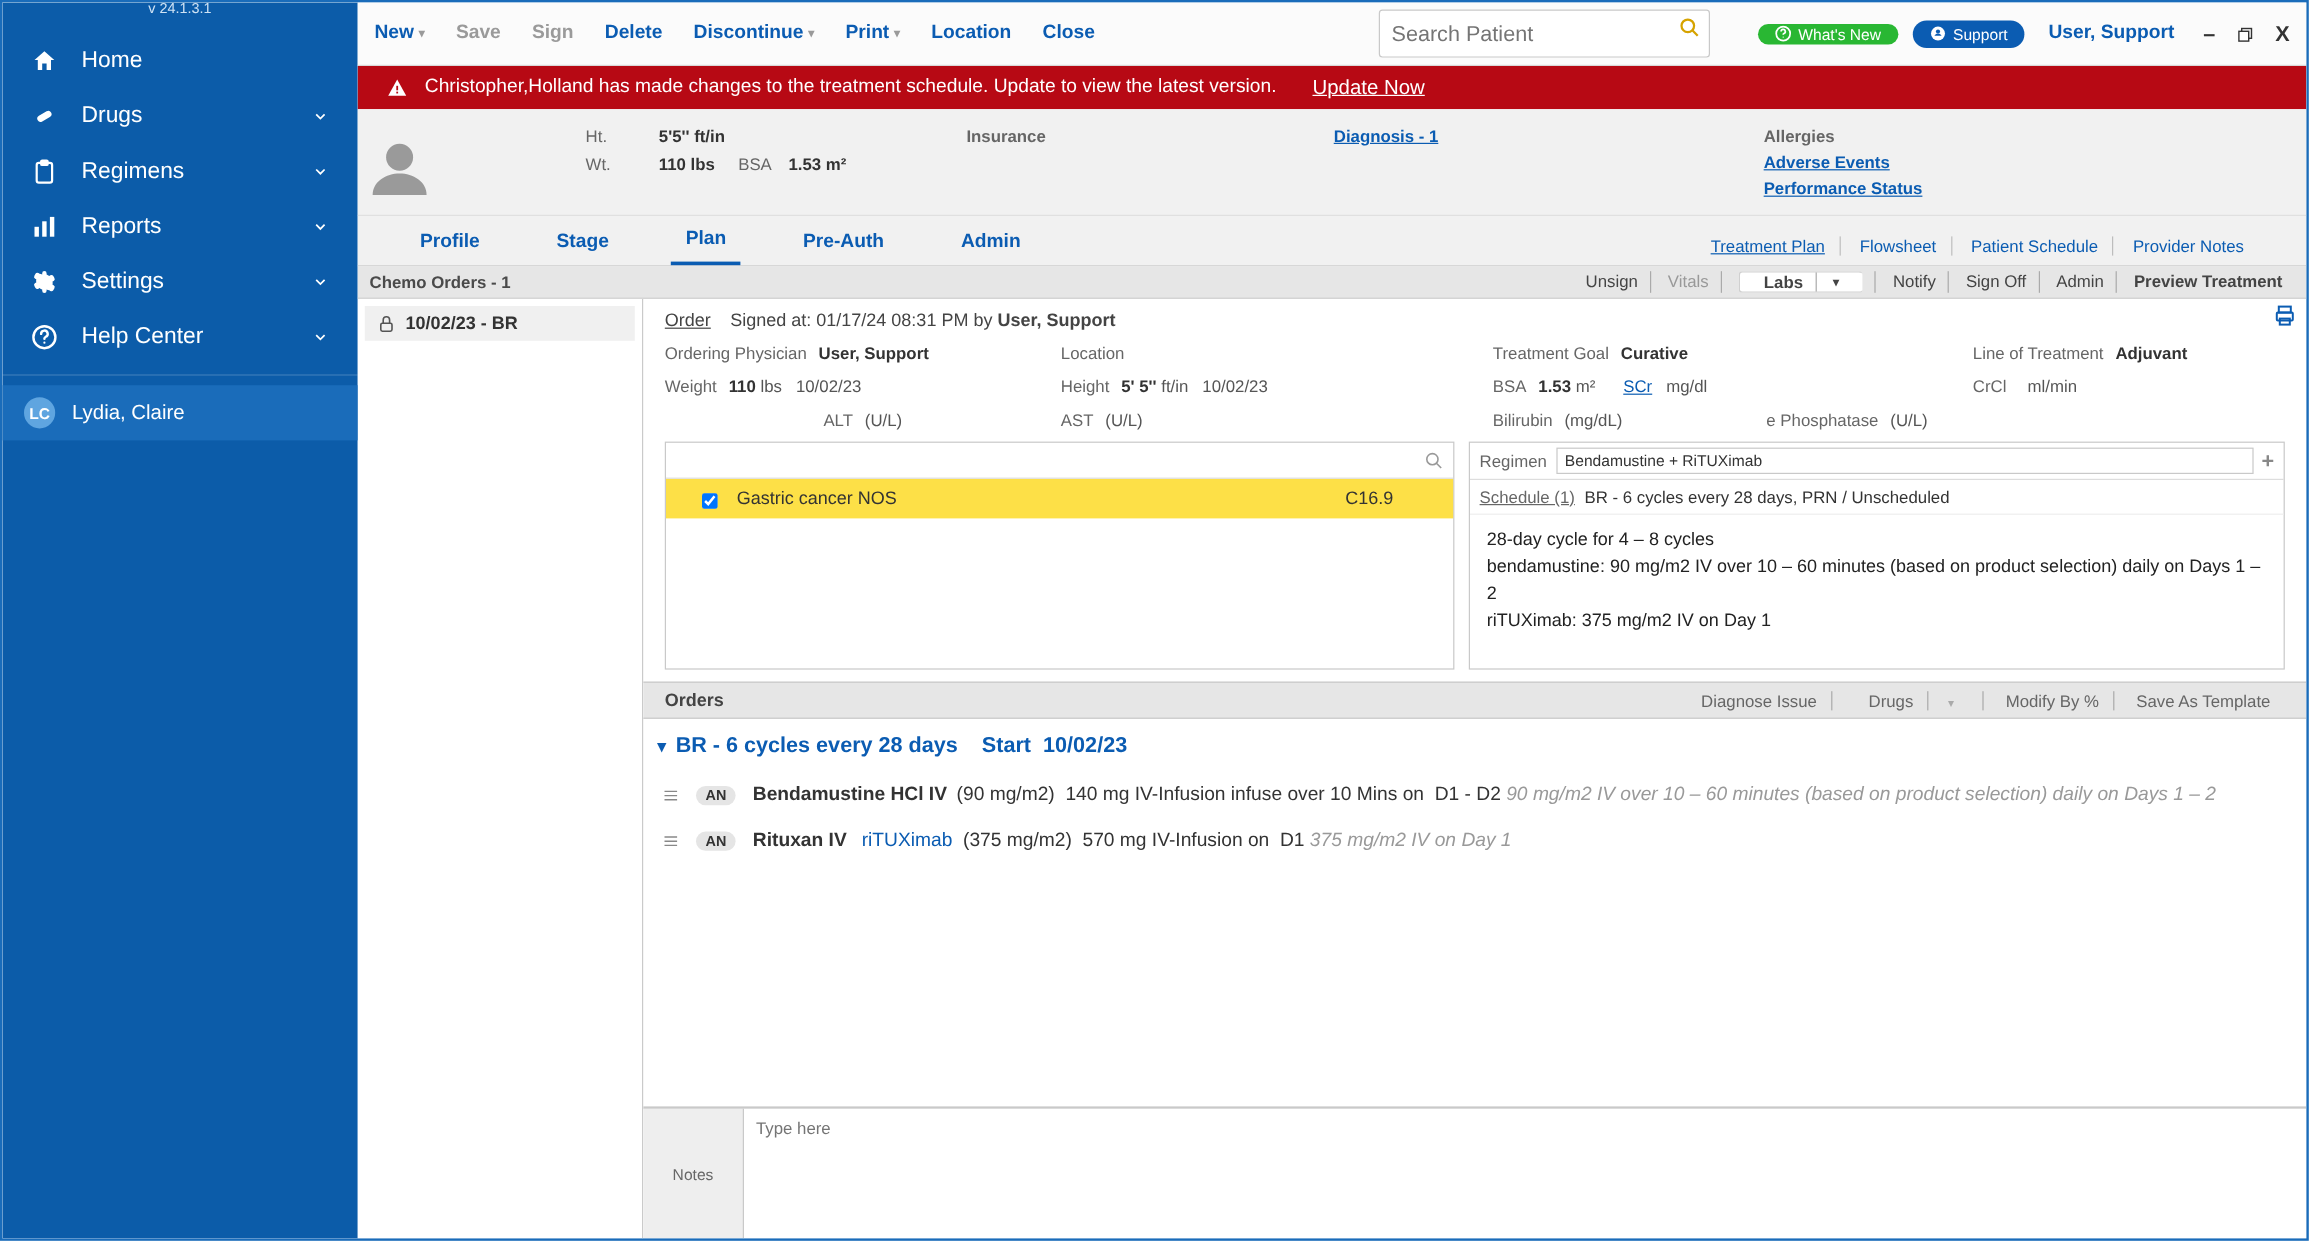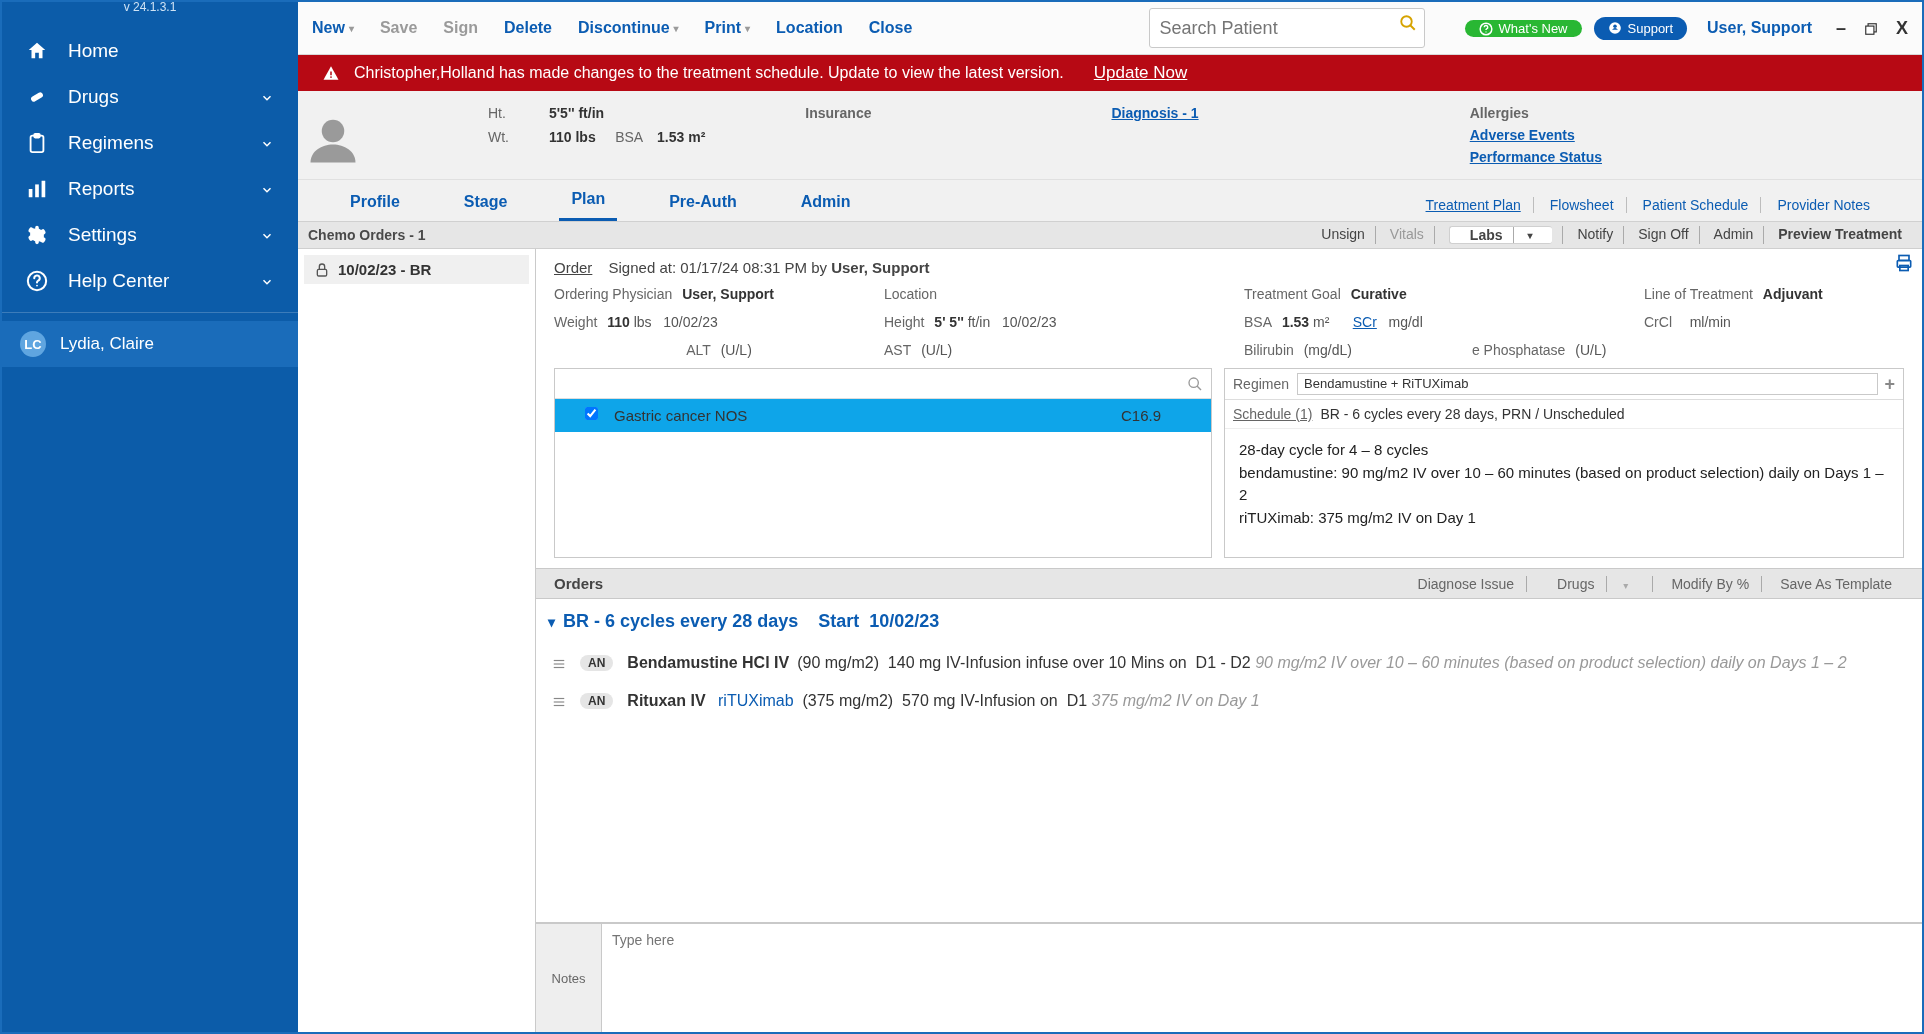--- a/index.html
+++ b/index.html
@@ -25,21 +25,21 @@
 .main { flex: 1; display: flex; flex-direction: column; overflow: hidden; }
 
 
 .toolbar { display: flex; align-items: center; background: #fbfbfb; border-bottom: 1px solid #d9d9d9; padding: 6px 14px; }
 .toolbar .tbtn { color: #0b5cb2; font-size: 16px; font-weight: 600; margin-right: 26px; cursor: pointer; display: inline-flex; align-items: center; }
 .toolbar .tbtn.disabled { color: #9a9a9a; cursor: default; }
 .caret { margin-left: 4px; font-size: 10px; color: #9a9a9a; }
 .search-wrap { margin-left: auto; margin-right: 40px; position: relative; }
 .search-input { width: 276px; height: 40px; border: 1px solid #c9c9c9; border-radius: 3px; padding: 0 30px 0 10px; font-size: 18px; }
 .search-icn { position: absolute; right: 8px; top: 6px; color: #d6a300; }
-.pill-green { background: #29b733; color: #fff; border-radius: 14px; padding: 1px 14px; font-size: 13px; display: inline-flex; align-items: flex-end; margin-right: 12px; }
+.pill-green { background: #29b733; color: #fff; border-radius: 14px; padding: 1px 14px; font-size: 13px; display: inline-flex; align-items: center; margin-right: 12px; }
 .pill-blue { background: #0b5cb2; color: #fff; border-radius: 14px; padding: 4px 14px; font-size: 13px; display: inline-flex; align-items: center; margin-right: 20px; }
 .pill-green svg, .pill-blue svg { margin-right: 6px; }
 .user-lbl { color: #0b5cb2; font-size: 16px; font-weight: 600; margin-right: 24px; }
 .window-btns { display: flex; align-items: center; gap: 18px; font-size: 18px; color: #333; font-weight: bold; }
 
 
 .alert { background: #b70914; color: #fff; display: flex; align-items: center; padding: 8px 24px; font-size: 16px; }
 .alert svg { margin-right: 14px; }
 .alert .update-link { margin-left: 30px; text-decoration: underline; font-size: 17px; cursor: pointer; }
 
@@ -90,21 +90,21 @@
 .od-row1 .user-b { font-weight: 700; }
 .od-meta { font-size: 14px; color: #555; display: grid; grid-template-columns: 330px 360px 400px 250px; row-gap: 12px; margin-bottom: 10px; }
 .od-meta .lbl { color: #666; margin-right: 6px; }
 .od-meta .v { font-weight: 700; color: #333; }
 .od-meta .link { color: #0b5cb2; text-decoration: underline; cursor: pointer; }
 
 .two-box { display: flex; gap: 12px; margin-top: 6px; }
 .diag-box { flex: 1; border: 1px solid #c9c9c9; position: relative; min-height: 190px; }
 .diag-search { border-bottom: 1px solid #ddd; height: 30px; position: relative; }
 .diag-search .sicon { position: absolute; right: 8px; top: 6px; color: #999; }
-.diag-item { display: flex; align-items: flex-start; padding: 8px 30px; background: #0ea5e9; font-size: 15px; }
+.diag-item { display: flex; align-items: flex-end; padding: 8px 30px; background: #fde047; font-size: 15px; }
 .diag-item input { margin-right: 16px; }
 .diag-item .code { margin-left: auto; margin-right: 20px; }
 
 .regimen-box { width: 680px; border: 1px solid #c9c9c9; position: relative; padding: 0; }
 .regimen-hdr { display: flex; align-items: center; padding: 4px 8px; border-bottom: 1px solid #ddd; font-size: 14px; }
 .regimen-hdr .lbl { color: #666; margin-right: 8px; }
 .regimen-select { flex: 1; border: 1px solid #c9c9c9; height: 22px; padding: 2px 6px; font-size: 13px; }
 .plus-btn { margin-left: 6px; color: #888; font-size: 18px; font-weight: bold; cursor: pointer; }
 .schedule-row { display: flex; padding: 6px 8px; border-bottom: 1px solid #eee; font-size: 14px; }
 .schedule-row .sched-link { color: #666; text-decoration: underline; margin-right: 8px; }
@@ -123,21 +123,21 @@
 
 .order-line { display: flex; align-items: center; padding: 10px 16px; font-size: 16px; color: #333; }
 .order-line .menu-icn { color: #888; margin-right: 14px; }
 .an-pill { background: #e5e5e5; border-radius: 10px; padding: 1px 8px; font-size: 12px; font-weight: 700; margin-right: 14px; }
 .order-line .drug { font-weight: 800; margin-right: 8px; }
 .order-line .link { color: #0b5cb2; cursor: pointer; }
 .order-line .faded { color: #999; font-style: italic; }
 
 
 .notes-row { display: flex; border-top: 2px solid #c9c9c9; height: 110px; }
-.notes-label { width: 66px; background: #eeeeee; display: flex; align-items: center; justify-content: center; font-size: 13px; color: #666; border-right: 1px solid #c9c9c9; }
+.notes-label { width: 84px; background: #eeeeee; display: flex; align-items: center; justify-content: center; font-size: 13px; color: #666; border-right: 1px solid #c9c9c9; }
 .notes-area { flex: 1; border: none; resize: none; padding: 8px 10px; font-family: inherit; font-size: 14px; outline: none; }
 
 svg { display: inline-block; vertical-align: middle; }
 </style>
 </head>
 <body>
 
 <div class="app">
 
   <div class="sidebar">

